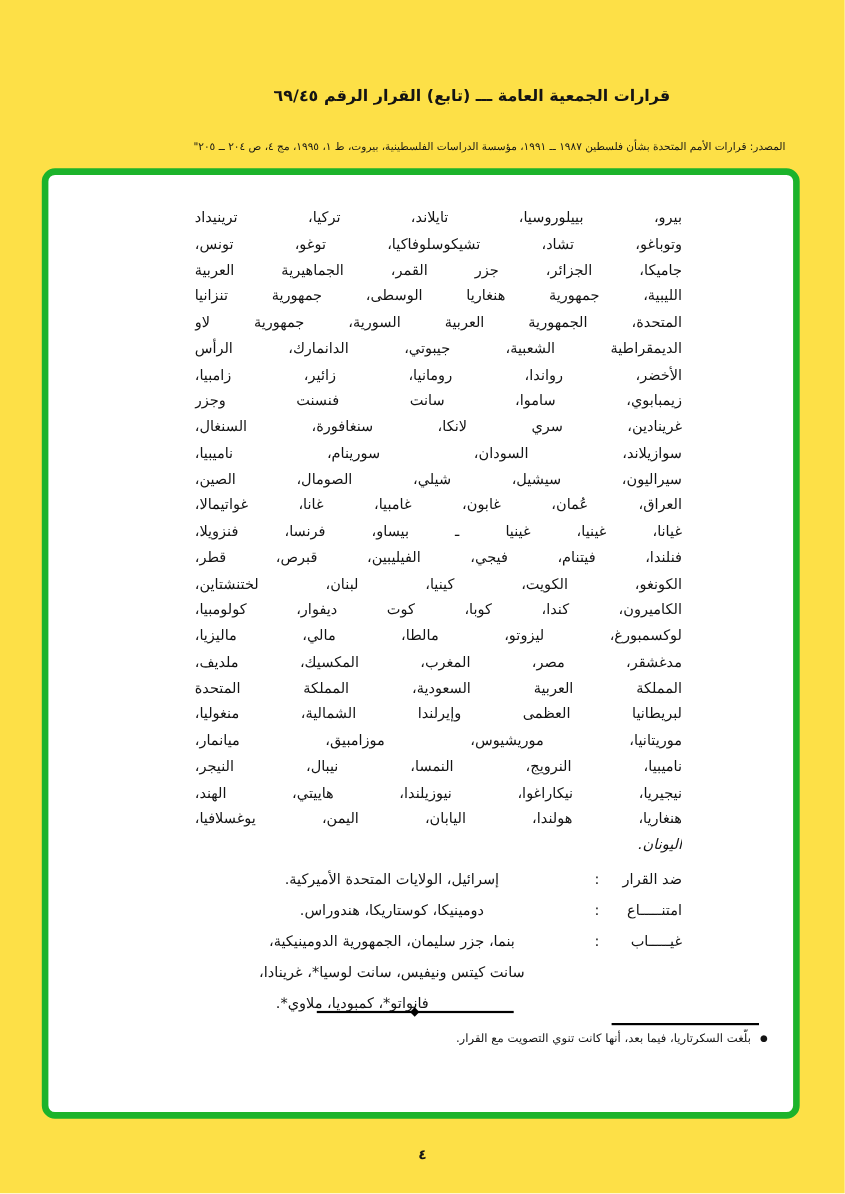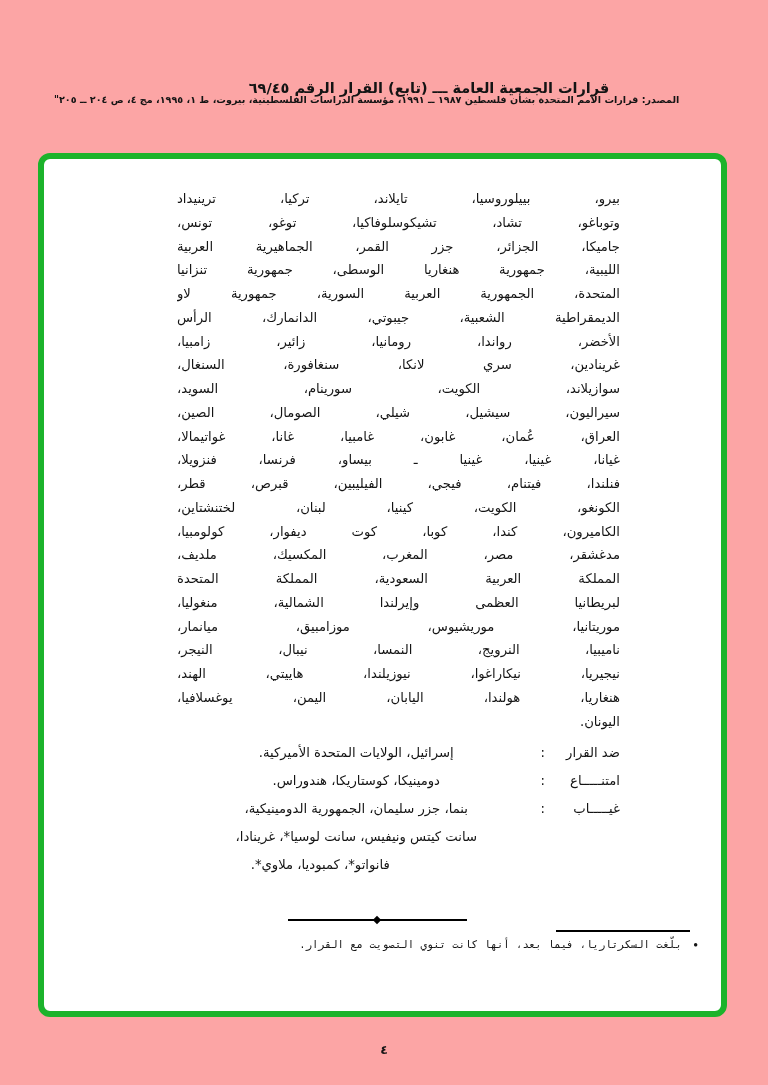--- a/index.html
+++ b/index.html
@@ -1,59 +1,59 @@
 <!DOCTYPE html>
 <html><head>
 <meta charset="utf-8">
 <style>
   html,body{margin:0;padding:0;background:#fff;}
   .page{
-    position:relative;width:768px;height:1085px;background:#fca5a5;
+    position:relative;width:768px;height:1085px;background:#fde047;
     font-family:"DejaVu Sans",sans-serif;color:#141414;overflow:hidden;
   }
   .rtl{direction:rtl;unicode-bidi:embed;}
   .doc-title{
     position:absolute;left:134px;top:80px;width:590px;
     text-align:center;font-size:14.5px;font-weight:bold;letter-spacing:0;
   }
   .doc-source{
-    position:absolute;left:54px;top:94px;width:660px;
-    text-align:left;font-size:9.6px;font-weight:bold;white-space:nowrap;
+    position:absolute;left:54px;top:128px;width:660px;
+    text-align:right;font-size:9.6px;font-weight:normal;white-space:nowrap;
   }
   .green-box{
     position:absolute;left:38px;top:153px;width:677px;height:852px;
     border:6px solid #1cb32b;border-radius:12px;background:#fff;
   }
   .text-column{
     position:absolute;left:177px;top:187px;width:443px;
   }
   .list-line{
     height:23.75px;line-height:23.75px;font-size:13.2px;
     text-align:justify;text-align-last:justify;overflow:hidden;white-space:nowrap;
   }
-  .list-line.last-line{text-align:center;text-align-last:right;}
+  .list-line.last-line{text-align:center;text-align-last:right;font-style:italic;}
   .votes{margin-top:6px;}
   .vote-row{display:flex;font-size:13.2px;}
   .vote-label{flex:none;width:70px;line-height:28px;white-space:nowrap;overflow:hidden;}
   .vote-colon{flex:none;line-height:28px;padding:0 5px;}
   .vote-content{flex:1;min-width:0;}
   .vc-line{line-height:28px;white-space:nowrap;overflow:hidden;text-align:center;}
   .vc-line.indent{text-indent:72px;}
   .divider-1{
     position:absolute;left:288px;top:919px;width:179px;height:2px;background:#000;
   }
   .divider-1 .diamond{
     position:absolute;left:86px;top:-2px;width:6px;height:6px;background:#000;
     transform:rotate(45deg);
   }
   .divider-2{
     position:absolute;left:556px;top:930px;width:134px;height:2px;background:#000;
   }
   .footnote{
-    position:absolute;right:70px;top:938px;font-size:10.6px;white-space:nowrap;font-family:Liberation Mono, monospace;
+    position:absolute;right:70px;top:938px;font-size:10.6px;white-space:nowrap;
   }
   .footnote .bullet{font-size:8px;vertical-align:1.5px;padding-left:5px;}
   .page-number{
     position:absolute;left:0;top:1042px;width:768px;text-align:center;
     font-size:12.5px;font-weight:bold;
   }
 </style>
 </head>
 <body>
 
@@ -66,28 +66,30 @@
   <div class="green-box"></div>
 
   <div class="text-column rtl">
     <div class="list-line">بيرو، بييلوروسيا، تايلاند، تركيا، ترينيداد</div>
     <div class="list-line">وتوباغو، تشاد، تشيكوسلوفاكيا، توغو، تونس،</div>
     <div class="list-line">جاميكا، الجزائر، جزر القمر، الجماهيرية العربية</div>
     <div class="list-line">الليبية، جمهورية هنغاريا الوسطى، جمهورية تنزانيا</div>
     <div class="list-line">المتحدة، الجمهورية العربية السورية، جمهورية لاو</div>
     <div class="list-line">الديمقراطية الشعبية، جيبوتي، الدانمارك، الرأس</div>
     <div class="list-line">الأخضر، رواندا، رومانيا، زائير، زامبيا،</div>
+    <div class="list-line">زيمبابوي، ساموا، سانت فنسنت وجزر</div>
     <div class="list-line">غرينادين، سري لانكا، سنغافورة، السنغال،</div>
-    <div class="list-line">سوازيلاند، الكويت، سورينام، السويد،</div>
+    <div class="list-line">سوازيلاند، السودان، سورينام، ناميبيا،</div>
     <div class="list-line">سيراليون، سيشيل، شيلي، الصومال، الصين،</div>
     <div class="list-line">العراق، عُمان، غابون، غامبيا، غانا، غواتيمالا،</div>
     <div class="list-line">غيانا، غينيا، غينيا ـ بيساو، فرنسا، فنزويلا،</div>
     <div class="list-line">فنلندا، فيتنام، فيجي، الفيليبين، قبرص، قطر،</div>
     <div class="list-line">الكونغو، الكويت، كينيا، لبنان، لختنشتاين،</div>
     <div class="list-line">الكاميرون، كندا، كوبا، كوت ديفوار، كولومبيا،</div>
+    <div class="list-line">لوكسمبورغ، ليزوتو، مالطا، مالي، ماليزيا،</div>
     <div class="list-line">مدغشقر، مصر، المغرب، المكسيك، ملديف،</div>
     <div class="list-line">المملكة العربية السعودية، المملكة المتحدة</div>
     <div class="list-line">لبريطانيا العظمى وإيرلندا الشمالية، منغوليا،</div>
     <div class="list-line">موريتانيا، موريشيوس، موزامبيق، ميانمار،</div>
     <div class="list-line">ناميبيا، النرويج، النمسا، نيبال، النيجر،</div>
     <div class="list-line">نيجيريا، نيكاراغوا، نيوزيلندا، هاييتي، الهند،</div>
     <div class="list-line">هنغاريا، هولندا، اليابان، اليمن، يوغسلافيا،</div>
     <div class="list-line last-line">اليونان.</div>
 
     <div class="votes">

